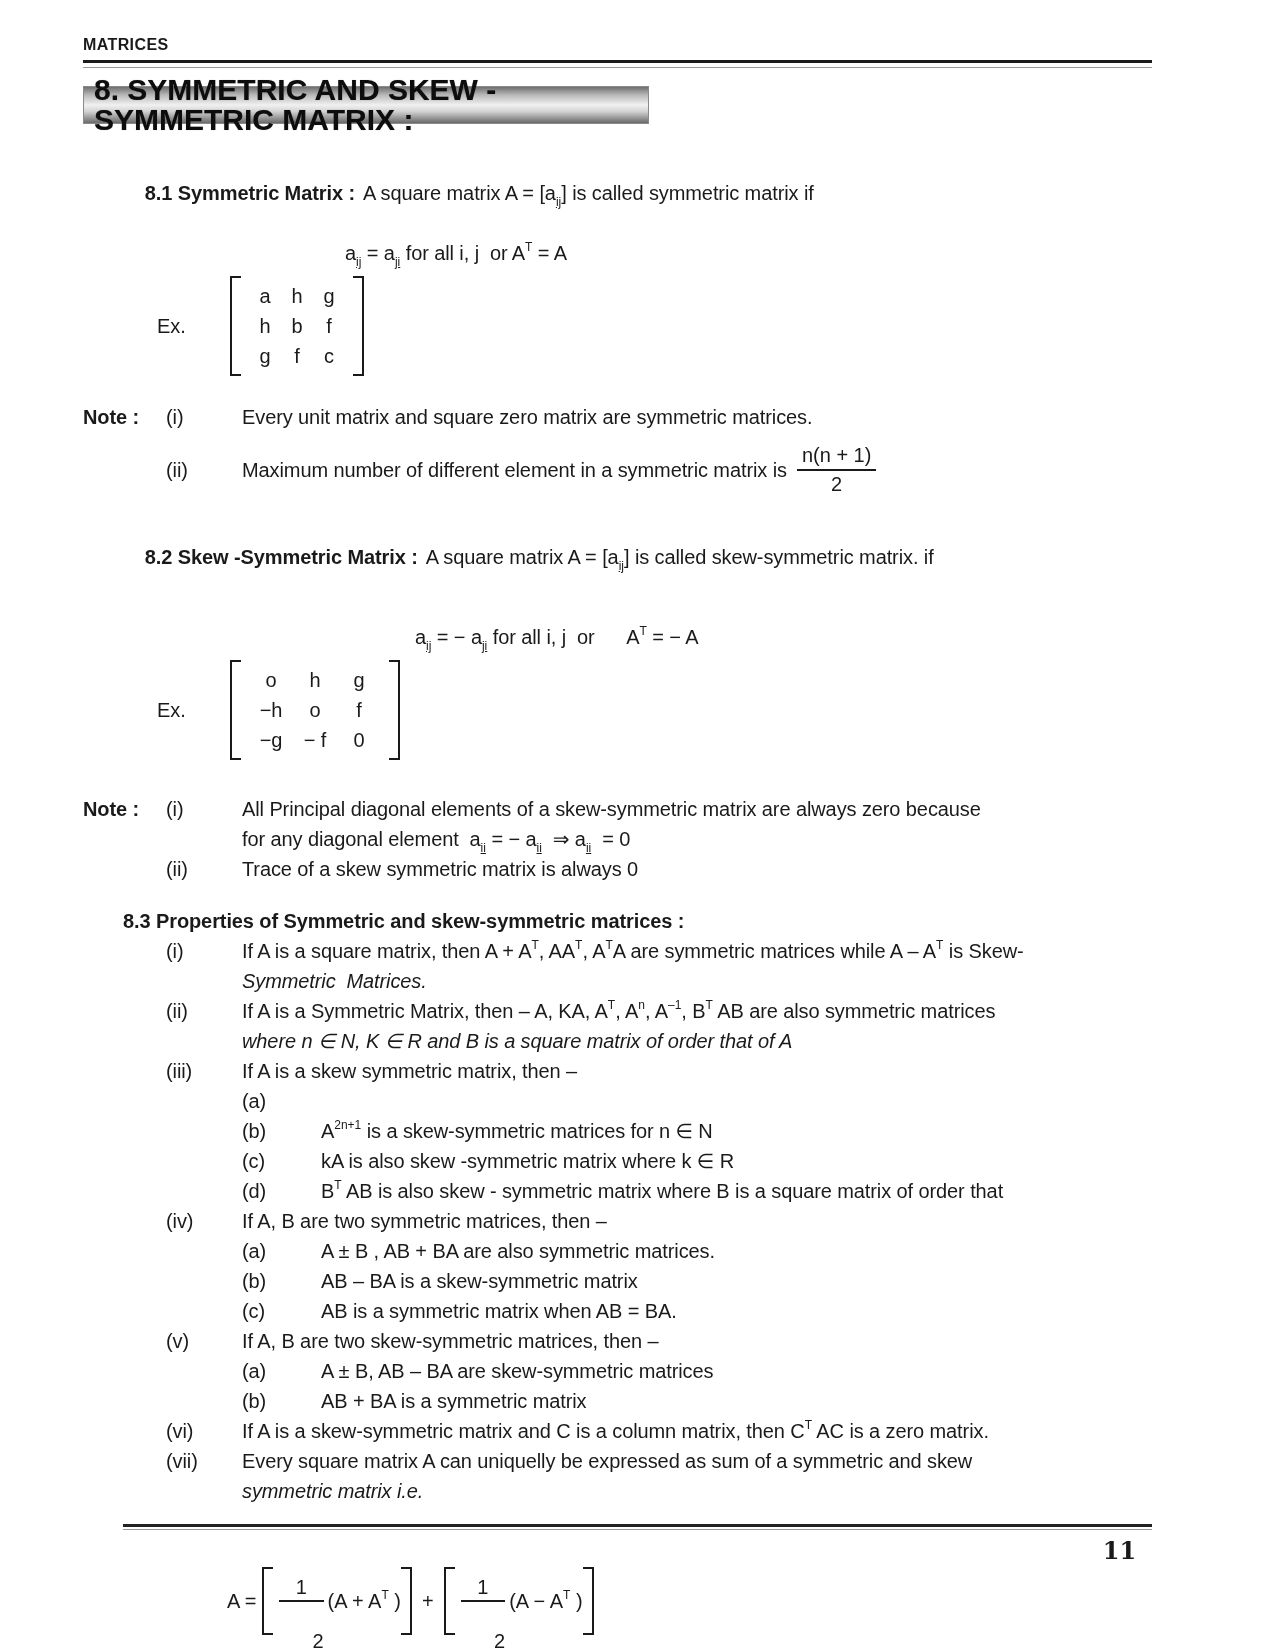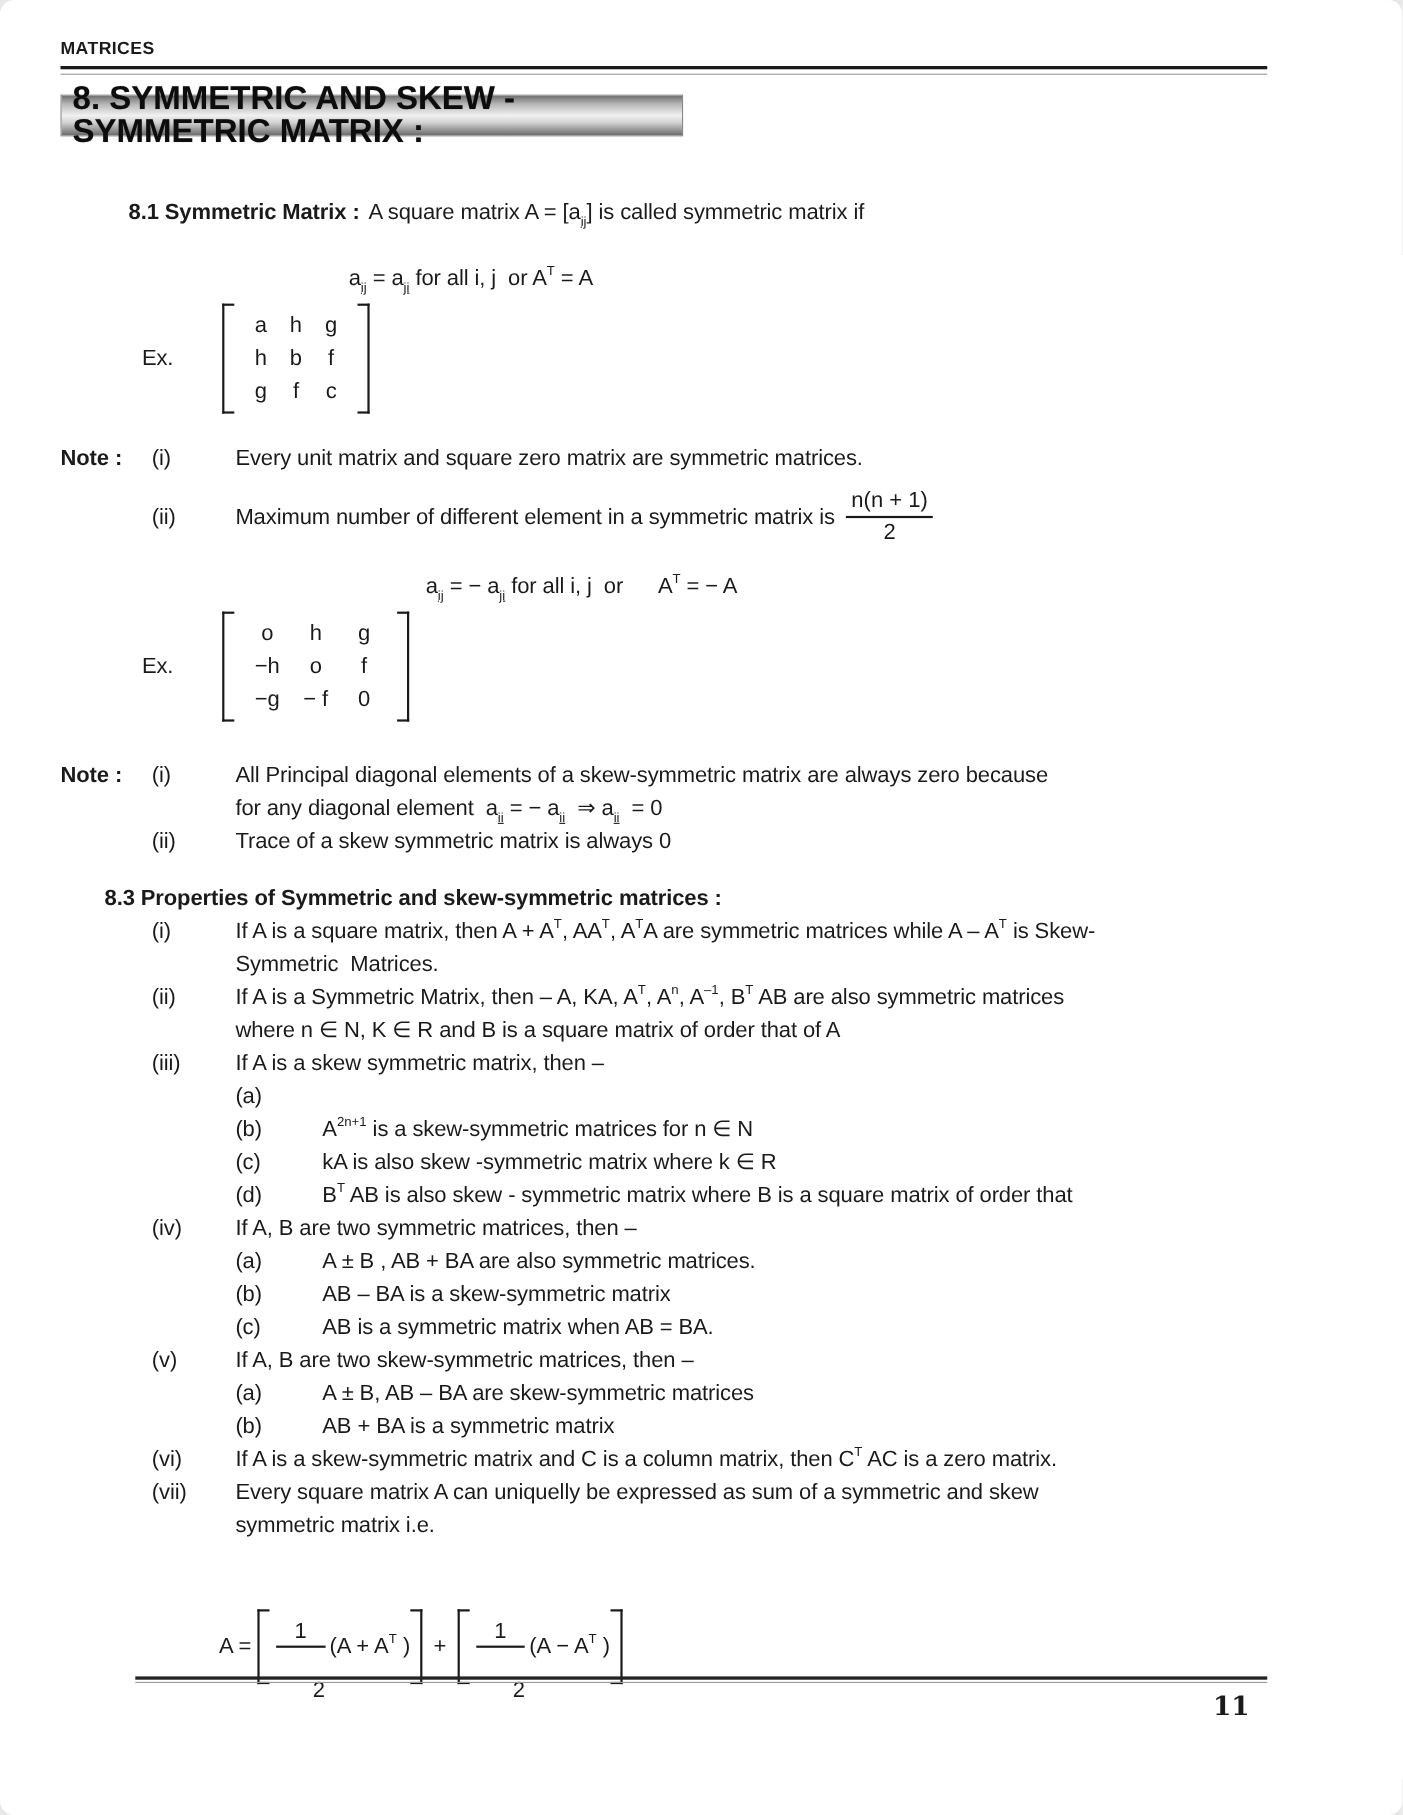--- a/index.html
+++ b/index.html
@@ -1,19 +1,19 @@
 <!DOCTYPE html>
 <html><head>
 <meta charset="utf-8">
 <style>
   html,body{margin:0;padding:0;background:#e8e8e8;}
   .page{
     position:relative;width:1275px;height:1650px;margin:0 auto;background:#ffffff;
     color:#1a1a1a;font-family:"Liberation Sans",sans-serif;font-size:20px;line-height:30px;
-    box-sizing:border-box;padding:36px 123px 0 55px;overflow:hidden;letter-spacing:-0.1px;border-radius:13px;
+    box-sizing:border-box;padding:36px 123px 0 83px;overflow:hidden;letter-spacing:-0.1px;
   }
   .doc-title{font-size:16px;font-weight:bold;line-height:18px;letter-spacing:0.4px;}
   .rule-thick{margin-top:6px;border-top:3px solid #1c1c1c;}
   .rule-thin{margin-top:4px;border-top:1px solid #9a9a9a;}
   .title-bar{
     margin-top:18px;width:566px;height:38px;display:flex;align-items:center;
     padding-left:10px;box-sizing:border-box;font-weight:bold;font-size:30px;letter-spacing:0;
     color:#0d0d0d;border:1px solid #8a8a8a;
     background:linear-gradient(180deg,#6f6f6f 0%,#b8b8b8 22%,#f1f1f1 50%,#d2d2d2 68%,#6a6a6a 100%);
     text-shadow:0 0 1px rgba(0,0,0,0.35);
@@ -42,21 +42,21 @@
   .num-col{width:76px;flex:none;}
   .txt{white-space:pre;}
   .frac{display:inline-block;text-align:center;vertical-align:middle;line-height:27px;margin-left:10px;letter-spacing:0;}
   .frac .fn{display:block;border-bottom:2px solid #1a1a1a;padding:0 5px;}
   .frac .fd{display:block;}
   .vcenter{align-items:center;}
   .list{margin-left:83px;}
   .li{display:flex;}
   .li.sub{margin-left:76px;}
   .li.sub .num-col{width:79px;}
-  .li.cont{padding-left:76px;}
+  .li.cont{padding-left:76px;font-style:italic;}
   .li.cont2{padding-left:155px;}
   .formula{display:flex;align-items:center;margin:16px 0 0 144px;white-space:pre;letter-spacing:0;}
   .sqb{width:9px;height:64px;flex:none;}
   .sqb.l{border-left:2px solid #1a1a1a;border-top:2px solid #1a1a1a;border-bottom:2px solid #1a1a1a;}
   .sqb.r{border-right:2px solid #1a1a1a;border-top:2px solid #1a1a1a;border-bottom:2px solid #1a1a1a;}
   .fr2{text-align:center;line-height:26px;margin:0 4px 0 6px;}
   .fr2 .fn{display:block;border-bottom:2px solid #1a1a1a;padding:0 4px;}
   .formula .op{margin:0 10px;}
   .footer{position:absolute;left:123px;right:123px;top:1524px;}
   .footer .f-thick{border-top:3px solid #222;}
@@ -116,20 +116,23 @@
   <div class="note-row vcenter mt10">
     <span class="note-label"></span>
     <span class="num-col">(ii)</span>
     <span class="txt">Maximum number of different element in a symmetric matrix is</span>
     <span class="frac">
       <span class="fn">n(n + 1)</span>
       <span class="fd">2</span>
     </span>
   </div>
 
+  <div class="h-line mt14">
+    <span class="bold lead">8.2 Skew -Symmetric Matrix :</span><span><span>A square matrix A = [a</span><sub>ij</sub><span>] is called skew-symmetric matrix. if</span></span>
+  </div>
   <div class="cond c82"><span>a</span><sub>ij</sub><span> = − a</span><sub>ji</sub><span> for all i, j  or      A</span><sup>T</sup><span> = − A</span></div>
 
   <div class="ex-row mt8">
     <span class="ex-label">Ex.</span>
     <span class="matrix wide">
       <span class="br l"></span>
       <span class="mbody">
           <div class="mrow">
             <span class="mcell">o</span>
             <span class="mcell">h</span>

